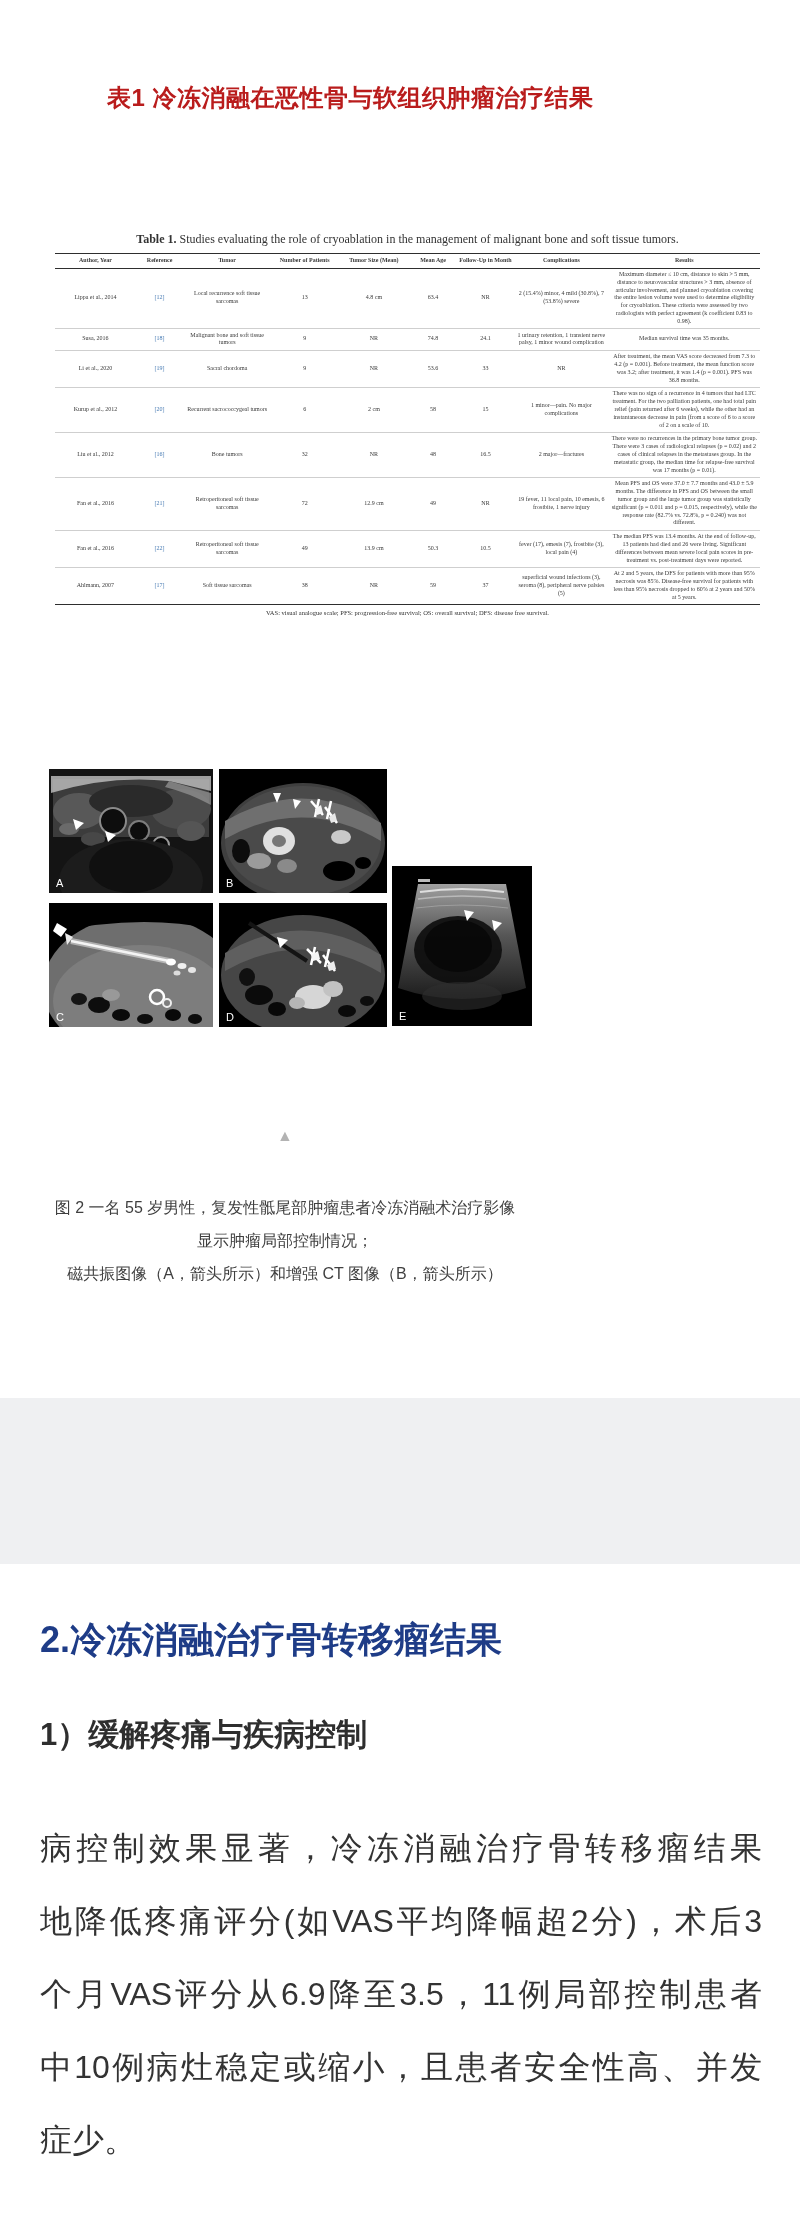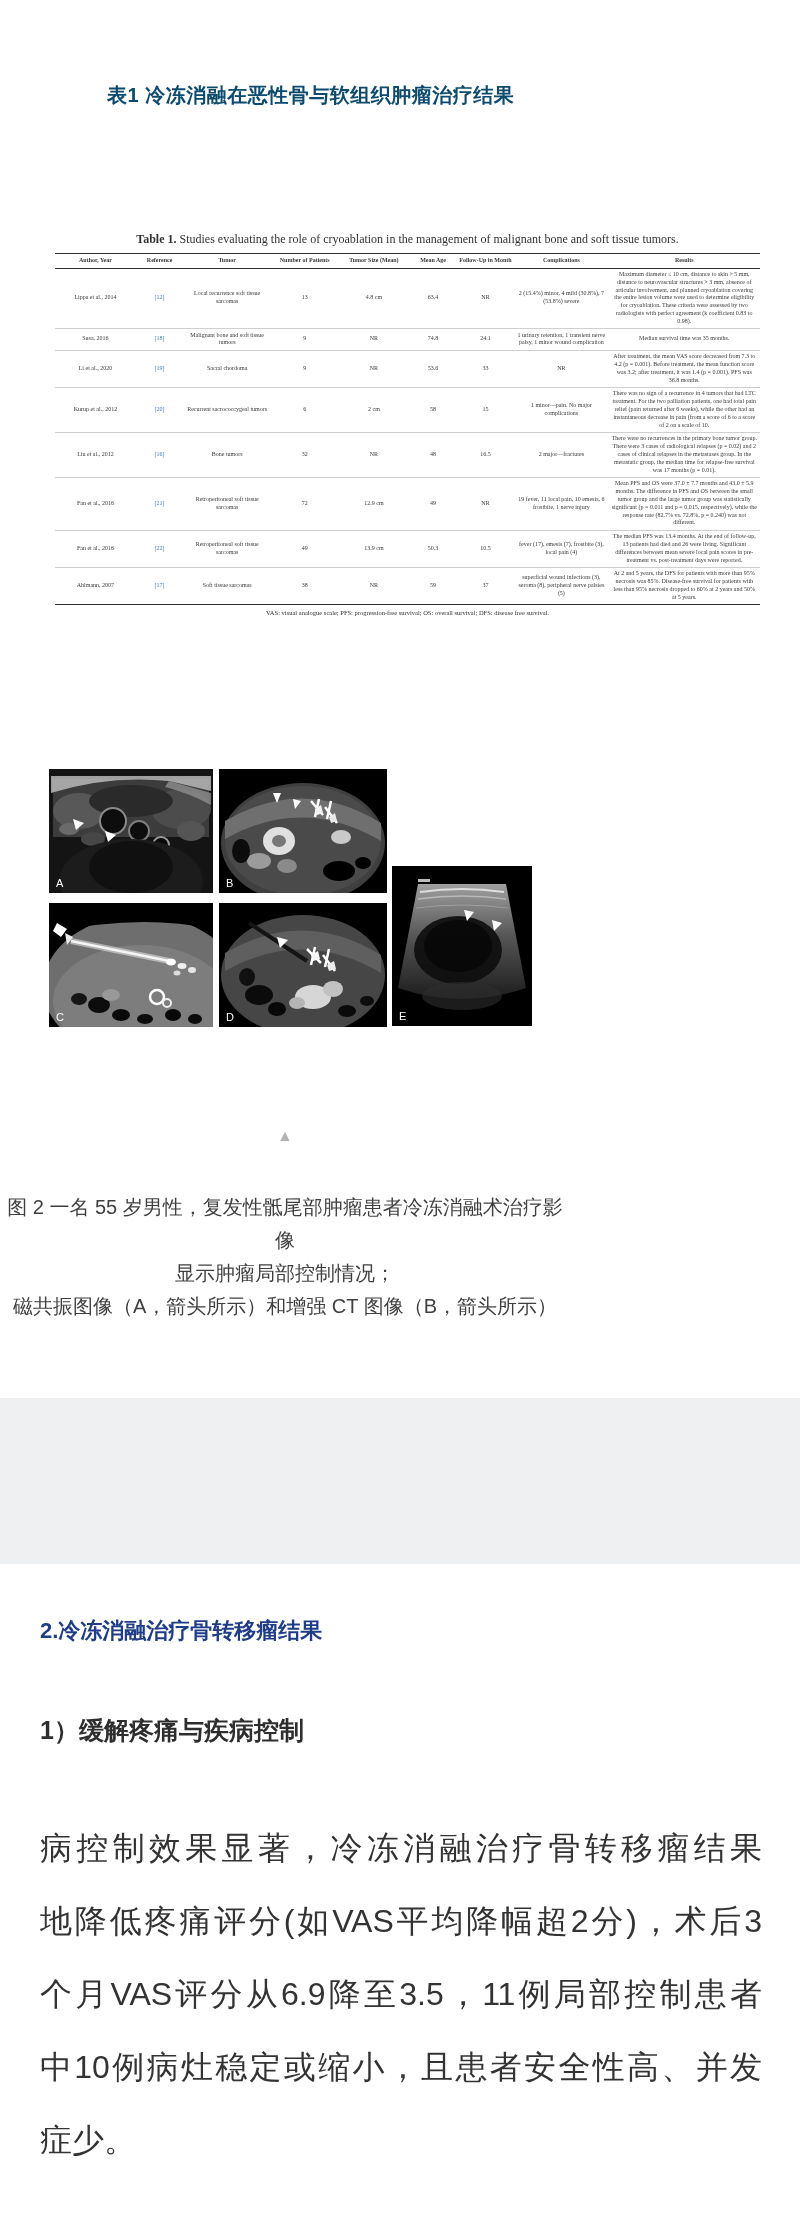--- a/index.html
+++ b/index.html
@@ -1,21 +1,21 @@
 <!DOCTYPE html>
 <html><head>
 <meta charset="utf-8">
 <style>
   html,body{margin:0;padding:0;background:#ffffff;}
   #page{position:relative;width:800px;height:2220px;background:#ffffff;overflow:hidden;
         font-family:"Liberation Sans",sans-serif;}
 
   
-  .cn-table-title{position:absolute;left:107px;top:82px;font-size:20px;font-weight:700;
-                  color:#0c4a6e;letter-spacing:.5px;}
+  .cn-table-title{position:absolute;left:107px;top:82px;font-size:24px;font-weight:700;
+                  color:#b91c1c;letter-spacing:.5px;}
 
   
   .paper-block{position:absolute;left:55px;top:232px;width:705px;color:#3a3a3a;
                font-family:"Liberation Serif",serif;}
   .paper-caption{text-align:center;font-size:12px;margin-bottom:6px;color:#333;}
   .paper-caption b{font-weight:700;}
   table.paper{width:100%;border-collapse:collapse;table-layout:fixed;
               border-top:1.5px solid #2e2e2e;border-bottom:1.5px solid #2e2e2e;}
   table.paper th{font-size:6px;font-weight:700;padding:3px 2px;border-bottom:1px solid #2e2e2e;
                  text-align:center;vertical-align:middle;line-height:1.25;}
@@ -43,28 +43,28 @@
   .p-c{left:49px;top:148px;width:164px;height:124px;}
   .p-d{left:219px;top:148px;width:168px;height:124px;}
   .p-e{left:392px;top:111px;width:140px;height:160px;}
 
   
   .divider-triangle{position:absolute;left:0;top:1128px;width:570px;text-align:center;
                     font-size:16px;color:#b3b3b3;line-height:1;}
 
   
   .fig-caption{position:absolute;left:0;top:1191px;width:570px;text-align:center;
-               font-size:20px;line-height:33px;color:#3f3f3f;}
+               font-size:16px;line-height:33px;color:#3f3f3f;}
 
   
   .gray-band{position:absolute;left:0;top:1398px;width:800px;height:166px;background:#eff0f2;}
 
   
-  .sec-heading{position:absolute;left:40px;top:1616px;font-size:22px;font-weight:700;color:#1e3c87;}
-  .sec-subheading{position:absolute;left:40px;top:1714px;font-size:25px;font-weight:700;color:#2e2e2e;}
+  .sec-heading{position:absolute;left:40px;top:1616px;font-size:36px;font-weight:700;color:#1e3c87;}
+  .sec-subheading{position:absolute;left:40px;top:1714px;font-size:31px;font-weight:700;color:#2e2e2e;}
   .sec-body{position:absolute;left:40px;top:1812px;width:722px;font-size:32px;line-height:73px;
             color:#333333;}
   .body-line{text-align:justify;text-align-last:justify;}
   .body-line.last{text-align-last:left;}
 </style>
 </head>
 <body>
 
 <div id="page">
 

